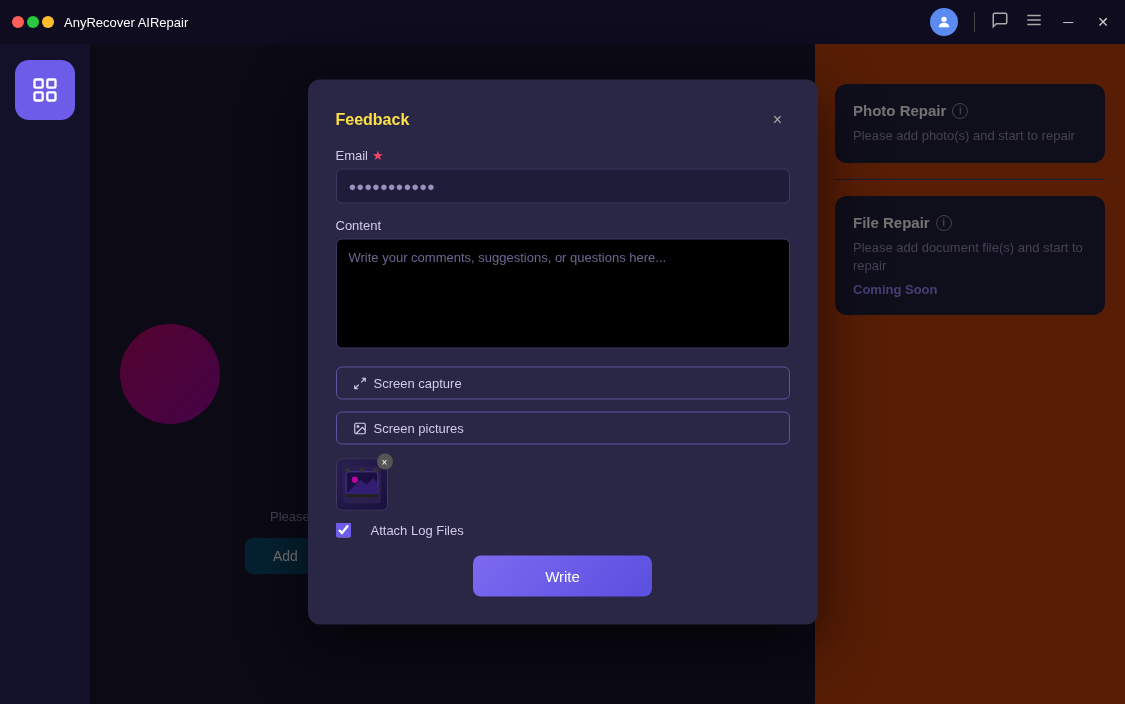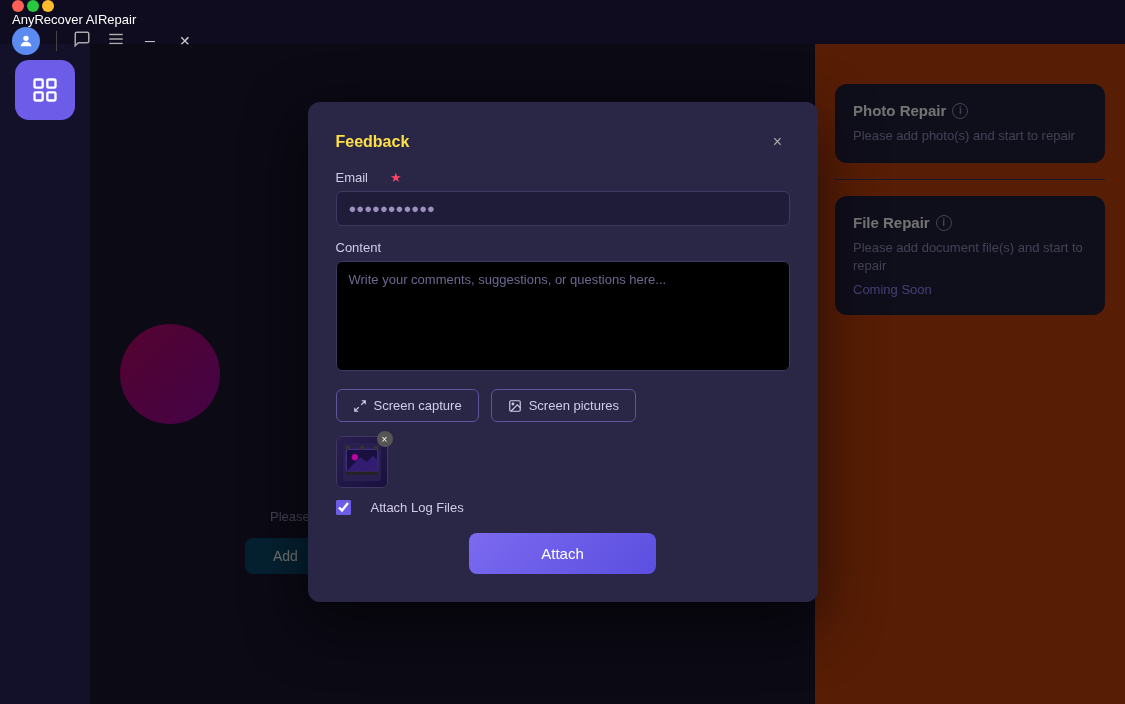--- a/index.html
+++ b/index.html
@@ -12,24 +12,23 @@
       position: relative;
     }
 
     
     .titlebar {
       position: absolute;
       top: 0; left: 0; right: 0;
       height: 44px;
       background: #0e0c1e;
       display: flex;
-      align-items: flex-start;
+      align-items: center;
       padding: 0 12px;
       z-index: 10;
-      flex-direction: column;
     }
     .titlebar-logo {
       display: flex;
       gap: 3px;
       margin-right: 10px;
     }
     .logo-dot {
       width: 12px; height: 12px;
       border-radius: 50%;
     }
@@ -128,20 +127,21 @@
     }
     .panel-card-desc {
       color: #9990bb;
       font-size: 13px;
       line-height: 1.4;
     }
     .coming-soon {
       color: #9b8aff;
       font-size: 13px;
       margin-top: 6px;
+      font-weight: bold;
     }
     .info-icon {
       width: 16px; height: 16px;
       border: 1.5px solid #9990bb;
       border-radius: 50%;
       display: inline-flex;
       align-items: center; justify-content: center;
       font-size: 10px;
       color: #9990bb;
     }
@@ -228,21 +228,21 @@
       font-weight: 600;
       margin-bottom: 18px;
       line-height: 1.5;
     }
     .form-label {
       color: #d0cce8;
       font-size: 13px;
       margin-bottom: 6px;
       display: flex;
       align-items: center;
-      gap: 22px;
+      gap: 4px;
     }
     .required-star {
       color: #ff4466;
     }
     .form-input {
       width: 100%;
       background: #1e1c38;
       border: 1px solid #3d3960;
       border-radius: 6px;
       padding: 9px 12px;
@@ -264,20 +264,21 @@
       outline: none;
       margin-bottom: 14px;
       font-family: inherit;
     }
     .form-textarea::placeholder { color: #6b6890; }
 
     .action-row {
       display: flex;
       gap: 12px;
       margin-bottom: 14px;
+      flex-direction: column;
     }
     .action-btn {
       display: flex;
       align-items: center;
       gap: 7px;
       background: transparent;
       border: 1.5px solid #5a56a0;
       border-radius: 6px;
       color: #d0cce8;
       font-size: 13px;
@@ -488,15 +489,15 @@
       <div class="thumb-close">×</div>
     </div>
   </div>
 
   <div class="checkbox-row">
     <input type="checkbox" id="attachLog" checked="" style="">
     <label class="checkbox-label" for="attachLog">Attach Log Files</label>
   </div>
 
   <div class="submit-row">
-    <button class="submit-btn">Attach</button>
+    <button class="submit-btn">Write</button>
   </div>
 </div>
 
 </body></html>

